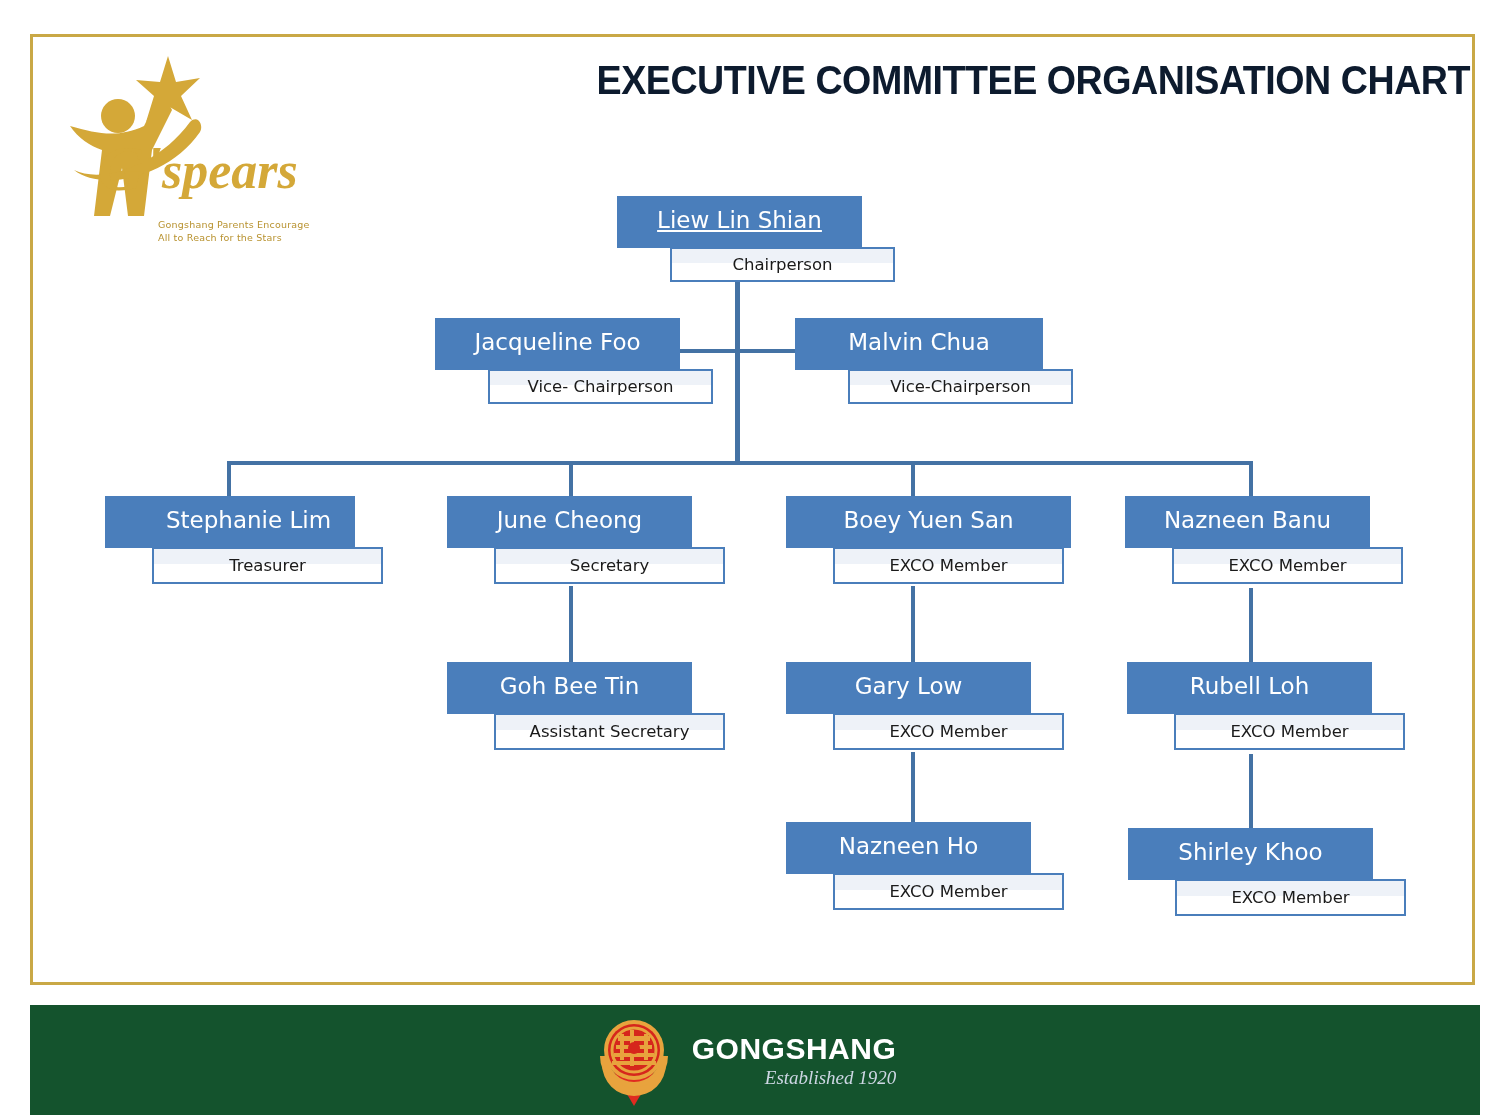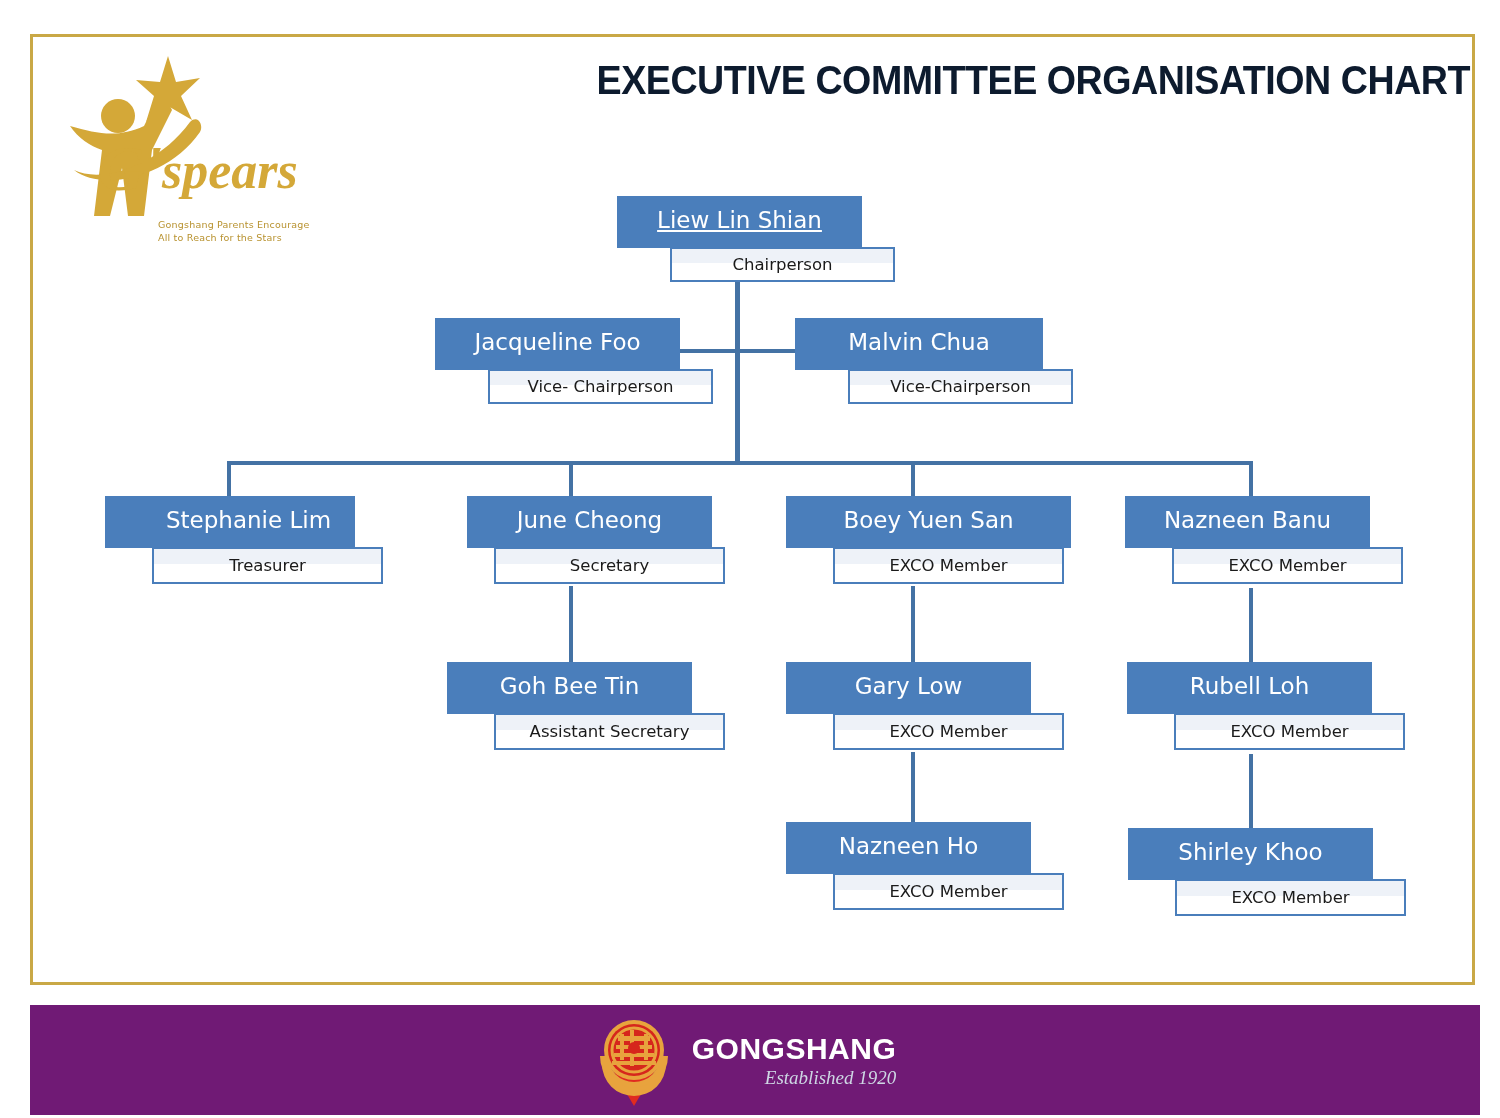--- a/index.html
+++ b/index.html
@@ -96,21 +96,21 @@
     justify-content: center;
     text-align: center;
     background-image: linear-gradient(to bottom, #eef2f8 0%, #eef2f8 45%, #ffffff 46%, #ffffff 100%);
   }
 
   
   #footer-banner {
     position: absolute;
     left: 30px; top: 1005px;
     width: 1450px; height: 110px;
-    background: #701a75;
+    background: #14532d;
     display: flex;
     align-items: center;
     justify-content: center;
   }
   #footer-inner {
     display: flex;
     align-items: center;
     gap: 14px;
     transform: translateX(-12px);
   }
@@ -199,21 +199,21 @@
     <div class="node-name" style="width:248px; height:52px;">Malvin Chua</div>
     <div class="node-role" style="left:53px; top:51px; width:225px; height:35px;">Vice-Chairperson</div>
   </div>
 
   <div class="node" style="left:105px; top:496px;">
     <div class="node-name" style="width:250px; height:52px;padding-left:37px;">Stephanie Lim</div>
     <div class="node-role" style="left:47px; top:51px; width:231px; height:37px;">Treasurer</div>
   </div>
 
   <div class="node" style="left:447px; top:496px;">
-    <div class="node-name" style="width:245px; height:52px;margin-left:20px;">June Cheong</div>
+    <div class="node-name" style="width:245px; height:52px;">June Cheong</div>
     <div class="node-role" style="left:47px; top:51px; width:231px; height:37px;">Secretary</div>
   </div>
 
   <div class="node" style="left:786px; top:496px;">
     <div class="node-name" style="width:285px; height:52px;">Boey Yuen San</div>
     <div class="node-role" style="left:47px; top:51px; width:231px; height:37px;">EXCO Member</div>
   </div>
 
   <div class="node" style="left:1125px; top:496px;">
     <div class="node-name" style="width:245px; height:52px;">Nazneen  Banu</div>

